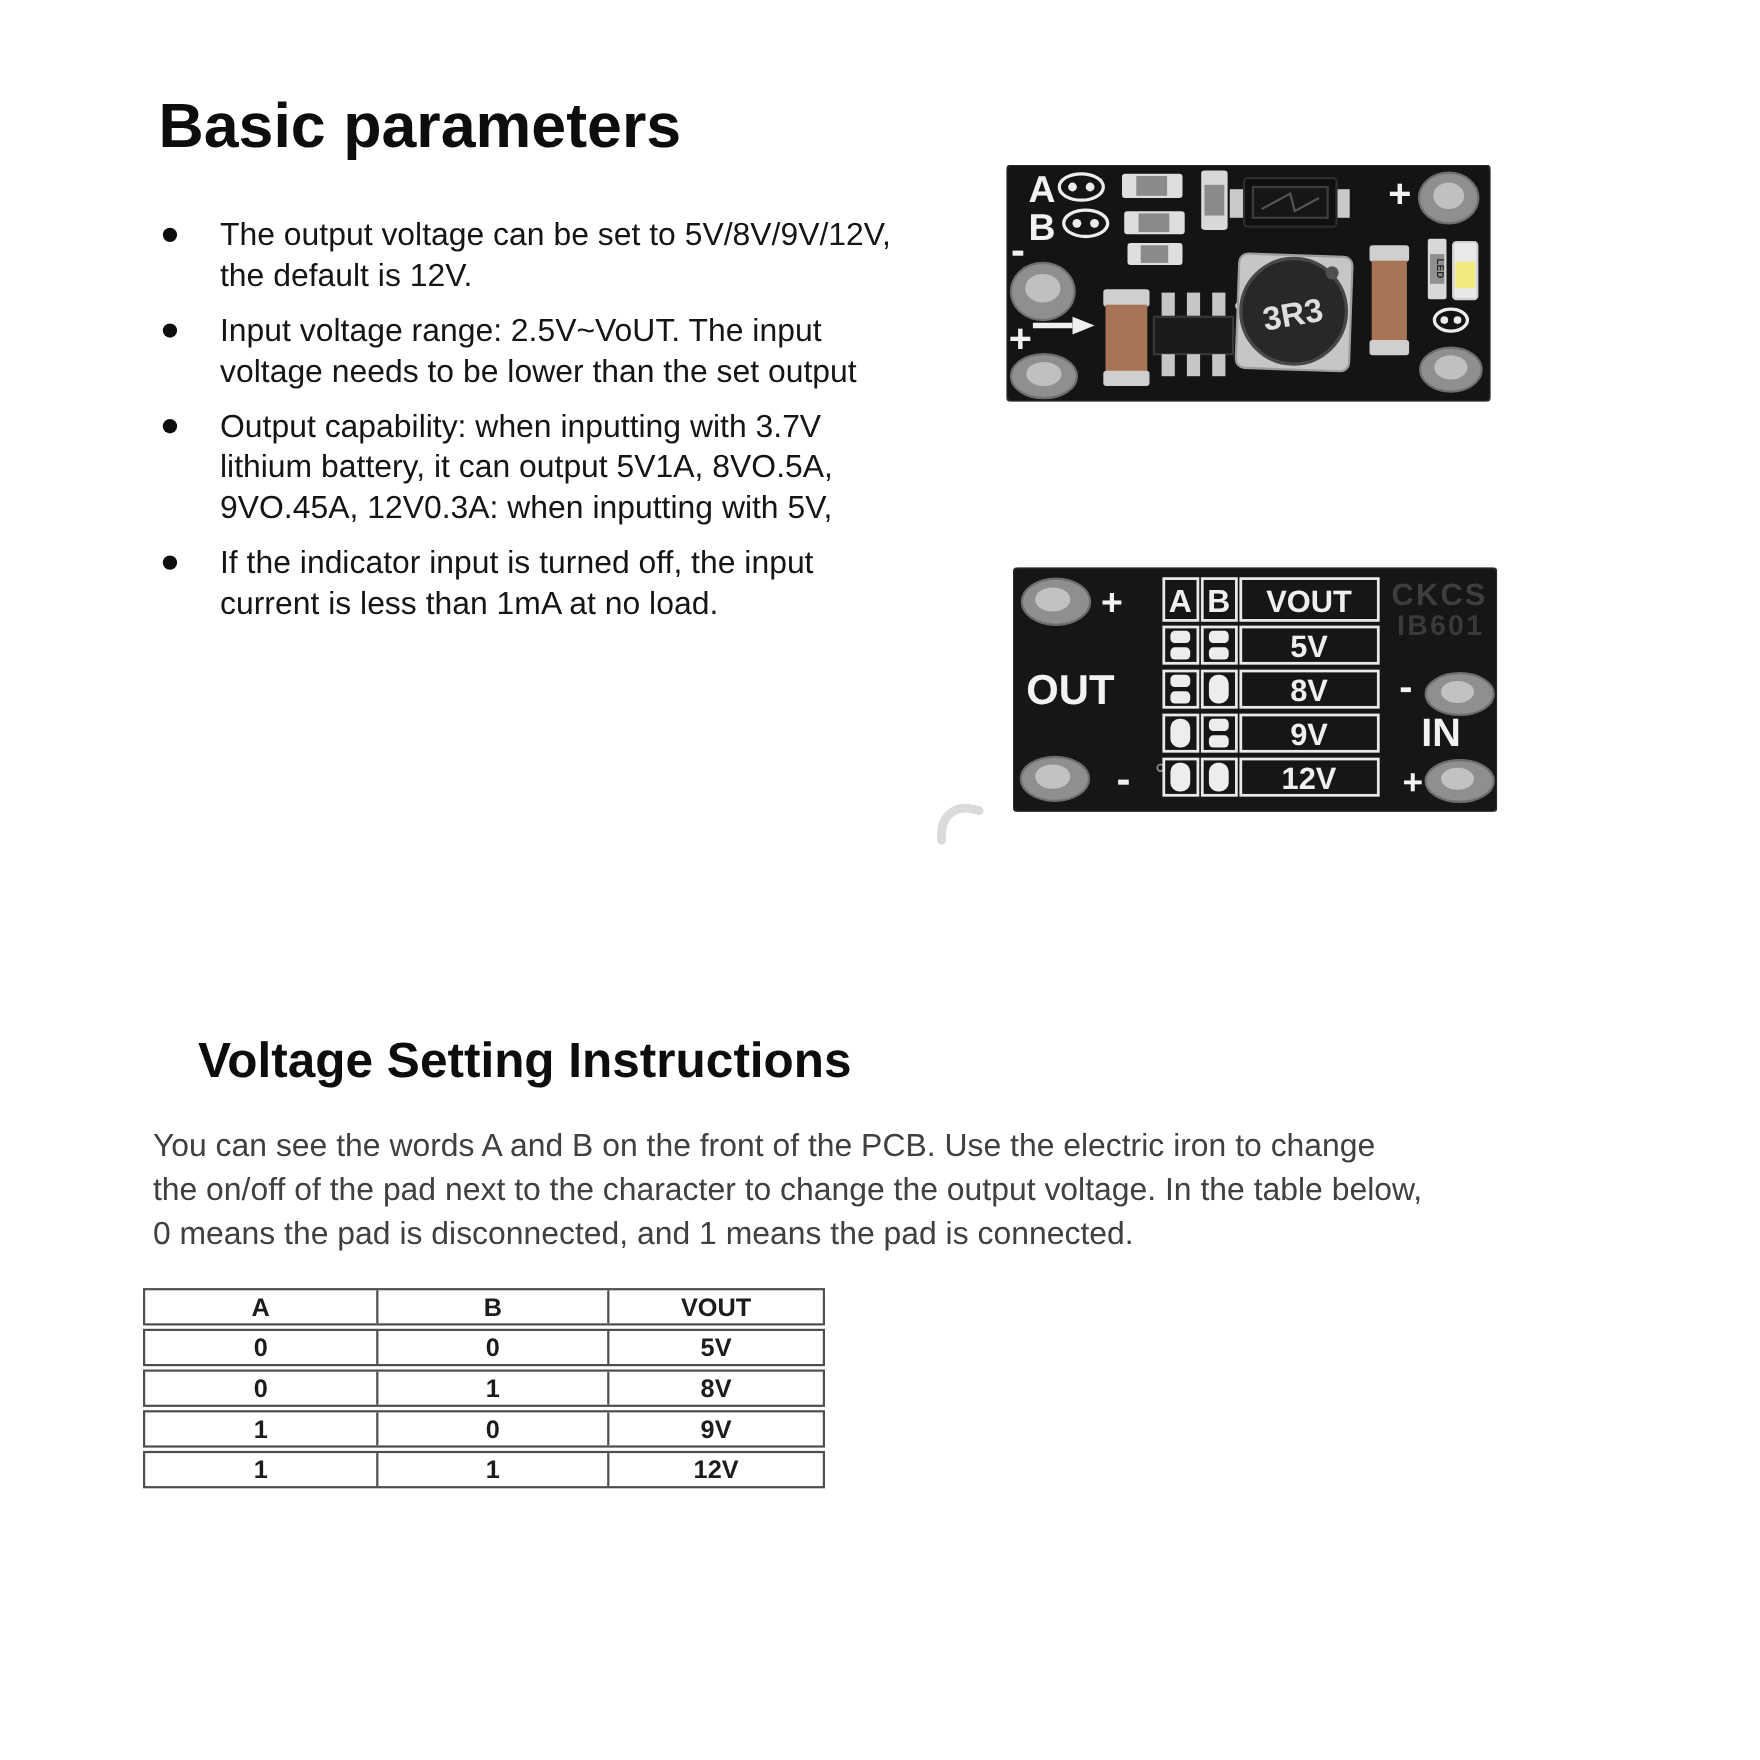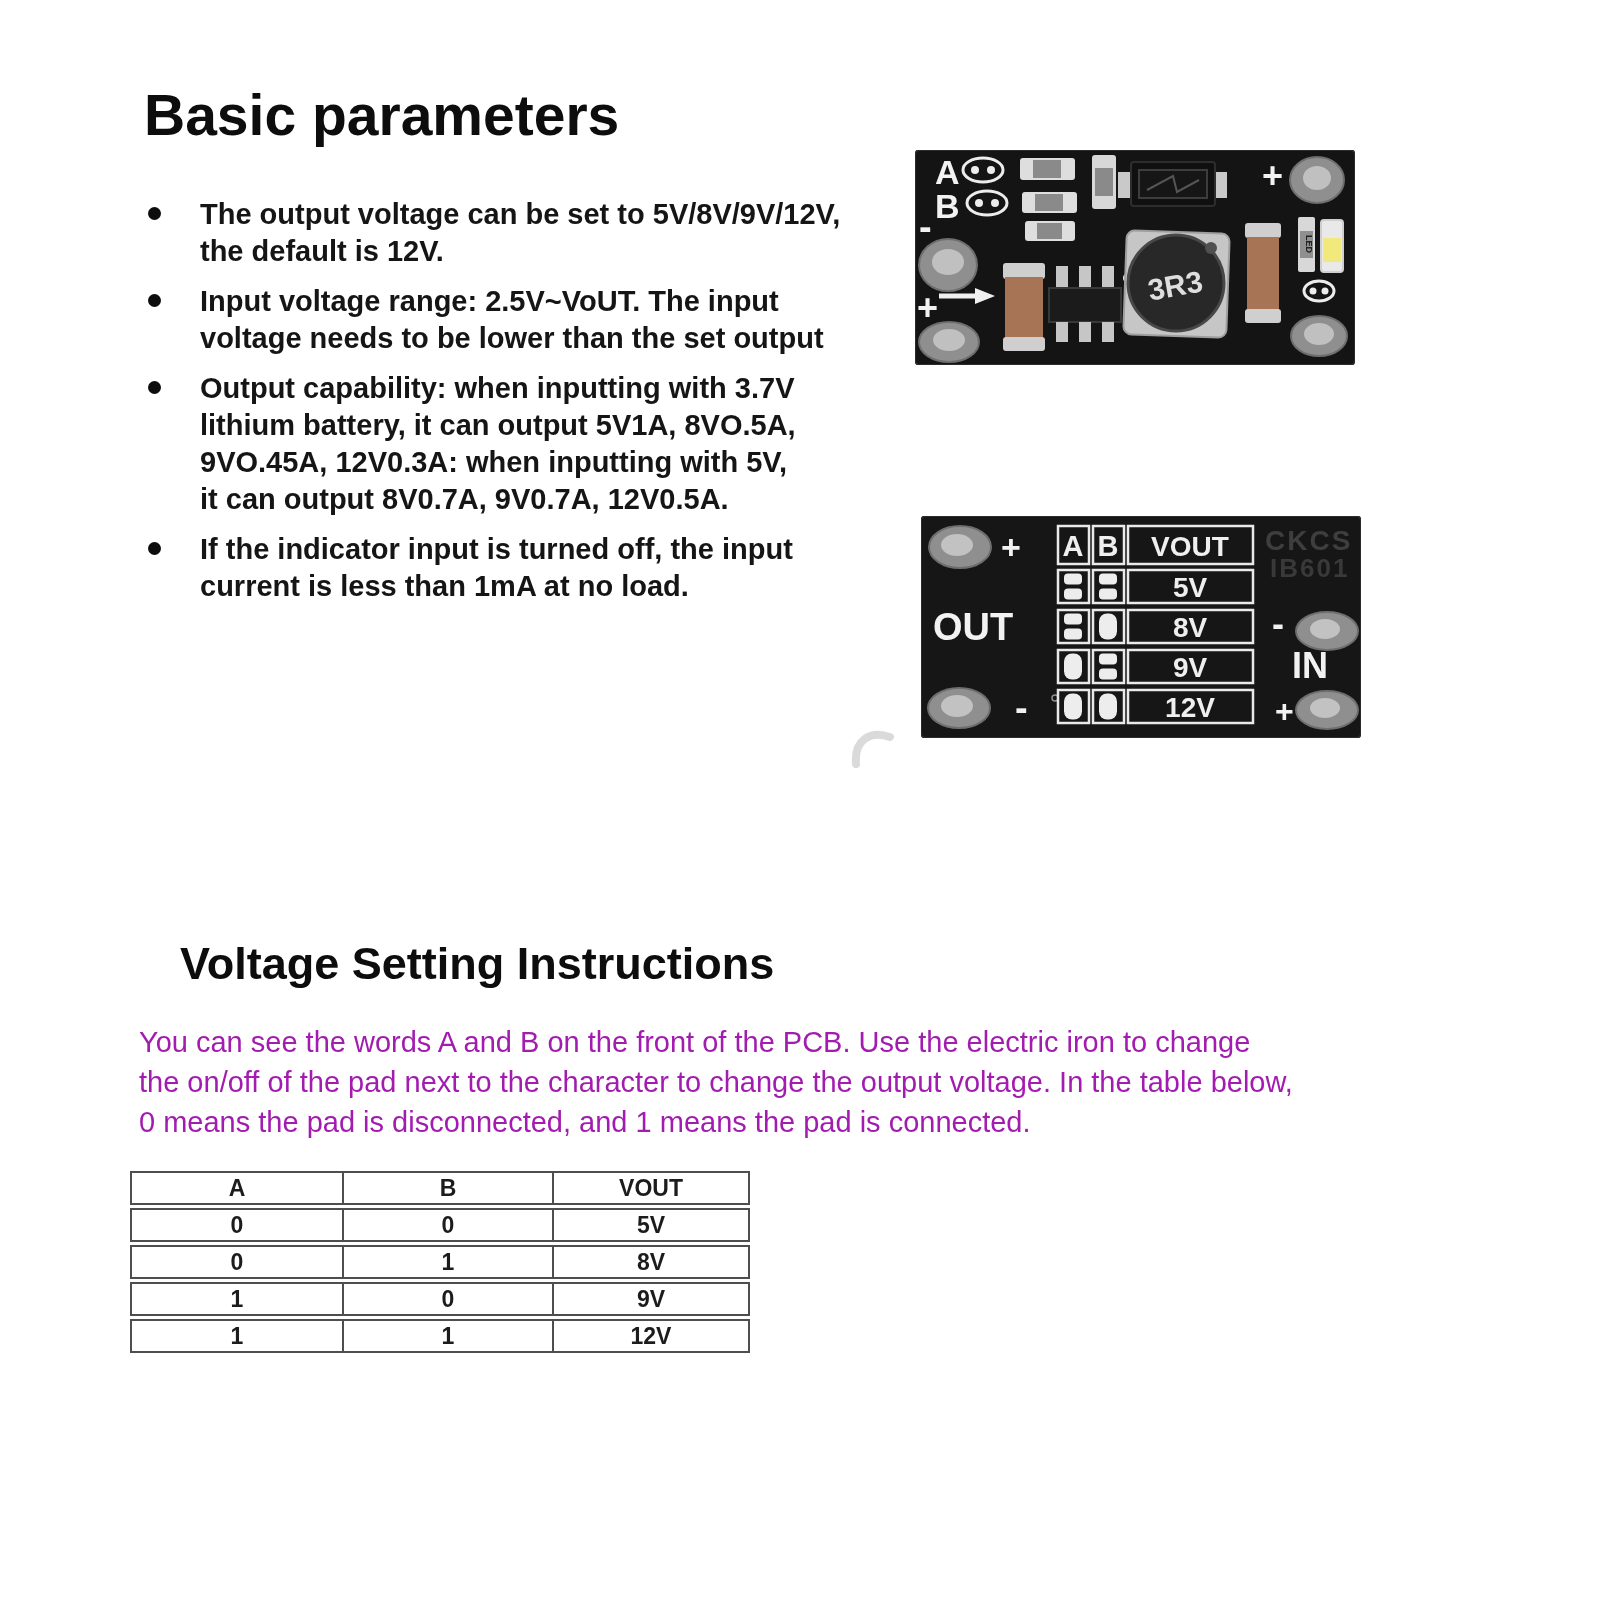--- a/index.html
+++ b/index.html
@@ -3,25 +3,25 @@
 <meta charset="utf-8">
 <style>
   html,body{margin:0;padding:0;background:#ffffff;}
   .page{position:relative;width:1600px;height:1600px;background:#ffffff;overflow:hidden;
         font-family:"Liberation Sans","DejaVu Sans",sans-serif;color:#111;}
 
   .h1{position:absolute;left:144px;top:82px;font-size:57px;font-weight:bold;letter-spacing:0px;color:#0d0d0d;}
   .h2{position:absolute;left:156px;top:938px;font-size:45px;font-weight:bold;color:#0d0d0d;margin-left:24px;}
 
   .bullets{position:absolute;left:146px;top:196px;width:790px;}
-  .bullet-item{display:flex;margin-bottom:13px;font-weight:bold;}
+  .bullet-item{display:flex;margin-bottom:13px;}
   .bullet-dot{flex:none;width:13px;height:13px;border-radius:50%;background:#0d0d0d;margin:11px 39px 0 2px;}
   .bullet-text{font-size:29px;line-height:37px;color:#151515;}
 
-  .paragraph{position:absolute;left:139px;top:1022px;font-size:29px;line-height:40px;color:#a21caf;}
+  .paragraph{position:absolute;left:139px;top:1022px;font-size:29px;line-height:40px;color:#404040;}
 
   .vtable{position:absolute;left:130px;top:1171px;width:620px;}
   .vt-row{display:flex;border:2px solid #4e4e4e;background:#fff;margin-top:3px;}
   .vt-row:first-child{margin-top:0;}
   .vt-cell{height:30px;line-height:30px;text-align:center;font-size:23px;font-weight:bold;color:#1c1c1c;
            border-right:2px solid #4e4e4e;box-sizing:border-box;}
   .vt-cell:last-child{border-right:none;}
   .c1{width:212px;} .c2{width:210px;} .c3{flex:1;}
 
   .pcb{position:absolute;}
@@ -49,21 +49,20 @@
           <div>Input voltage range: 2.5V~VoUT. The input</div>
           <div>voltage needs to be lower than the set output</div>
         </div>
       </div>
       <div class="bullet-item">
         <span class="bullet-dot"></span>
         <div class="bullet-text">
           <div>Output capability: when inputting with 3.7V</div>
           <div>lithium battery, it can output 5V1A, 8VO.5A,</div>
           <div>9VO.45A, 12V0.3A: when inputting with 5V,</div>
-          <div>it can output 8V0.7A, 9V0.7A, 12V0.5A.</div>
         </div>
       </div>
       <div class="bullet-item">
         <span class="bullet-dot"></span>
         <div class="bullet-text">
           <div>If the indicator input is turned off, the input</div>
           <div>current is less than 1mA at no load.</div>
         </div>
       </div>
     </div>

